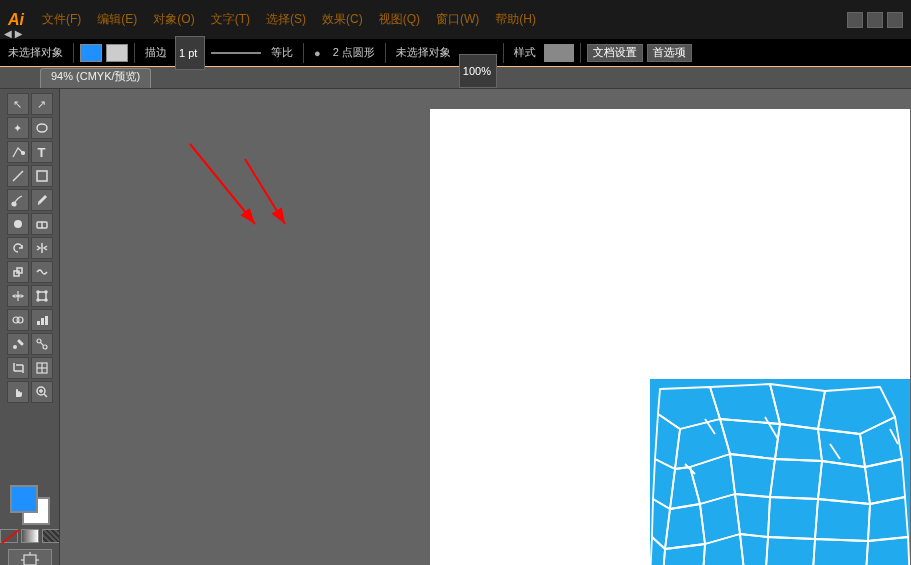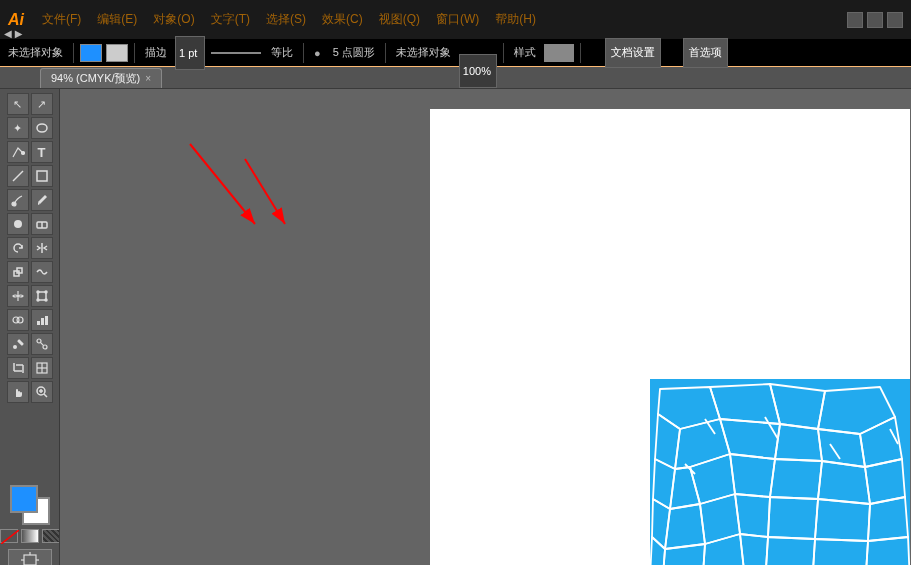--- a/index.html
+++ b/index.html
@@ -67,24 +67,23 @@
       background: #ccc;
       border: 1px solid #888;
       cursor: pointer;
     }
     #toolbar .separator { width: 1px; height: 20px; background: #444; margin: 0 2px; }
     #toolbar .toolbar-btn {
       background: #535353;
       border: 1px solid #666;
       color: #fff;
       font-size: 11px;
-      height: 30px;
+      height: 18px;
       padding: 0 5px;
       cursor: pointer;
-      margin-left: 18px;
     }
     #toolbar .stroke-line {
       width: 50px; height: 2px; background: #000;
       border: 1px solid #888;
       margin: 0 2px;
     }
 
     
     #tabbar {
       height: 22px;
@@ -100,20 +99,21 @@
       border: 1px solid #888;
       border-bottom: none;
       padding: 0 10px;
       font-size: 11px;
       color: #eee;
       display: flex;
       align-items: center;
       cursor: pointer;
       gap: 5px;
       border-radius: 3px 3px 0 0;
+      flex-direction: column;
     }
     #tabbar .tab .close-x {
       font-size: 10px;
       color: #bbb;
       cursor: pointer;
     }
 
     
     #main {
       display: flex;
@@ -249,21 +249,21 @@
   <div class="separator"></div>
   <div class="toolbar-color-box"></div>
   <div class="toolbar-color-box2"></div>
   <div class="separator"></div>
   <span class="toolbar-label">描边</span>
   <input class="toolbar-input" style="width: 30px;" value="1 pt">
   <div class="stroke-line"></div>
   <span class="toolbar-label">等比</span>
   <div class="separator"></div>
   <span class="toolbar-label" style="color:#aaa;">●</span>
-  <span class="toolbar-label">5 点圆形</span>
+  <span class="toolbar-label">2 点圆形</span>
   <div class="separator"></div>
   <span class="toolbar-label">未选择对象</span>
   <input class="toolbar-input" style="width: 38px; margin-top: 36px;" value="100%">
   <div class="separator"></div>
   <span class="toolbar-label">样式</span>
   <div class="toolbar-color-box" style="background:#888;width:30px;"></div>
   <div class="separator"></div>
   <button class="toolbar-btn">文档设置</button>
   <button class="toolbar-btn">首选项</button>
 </div>

